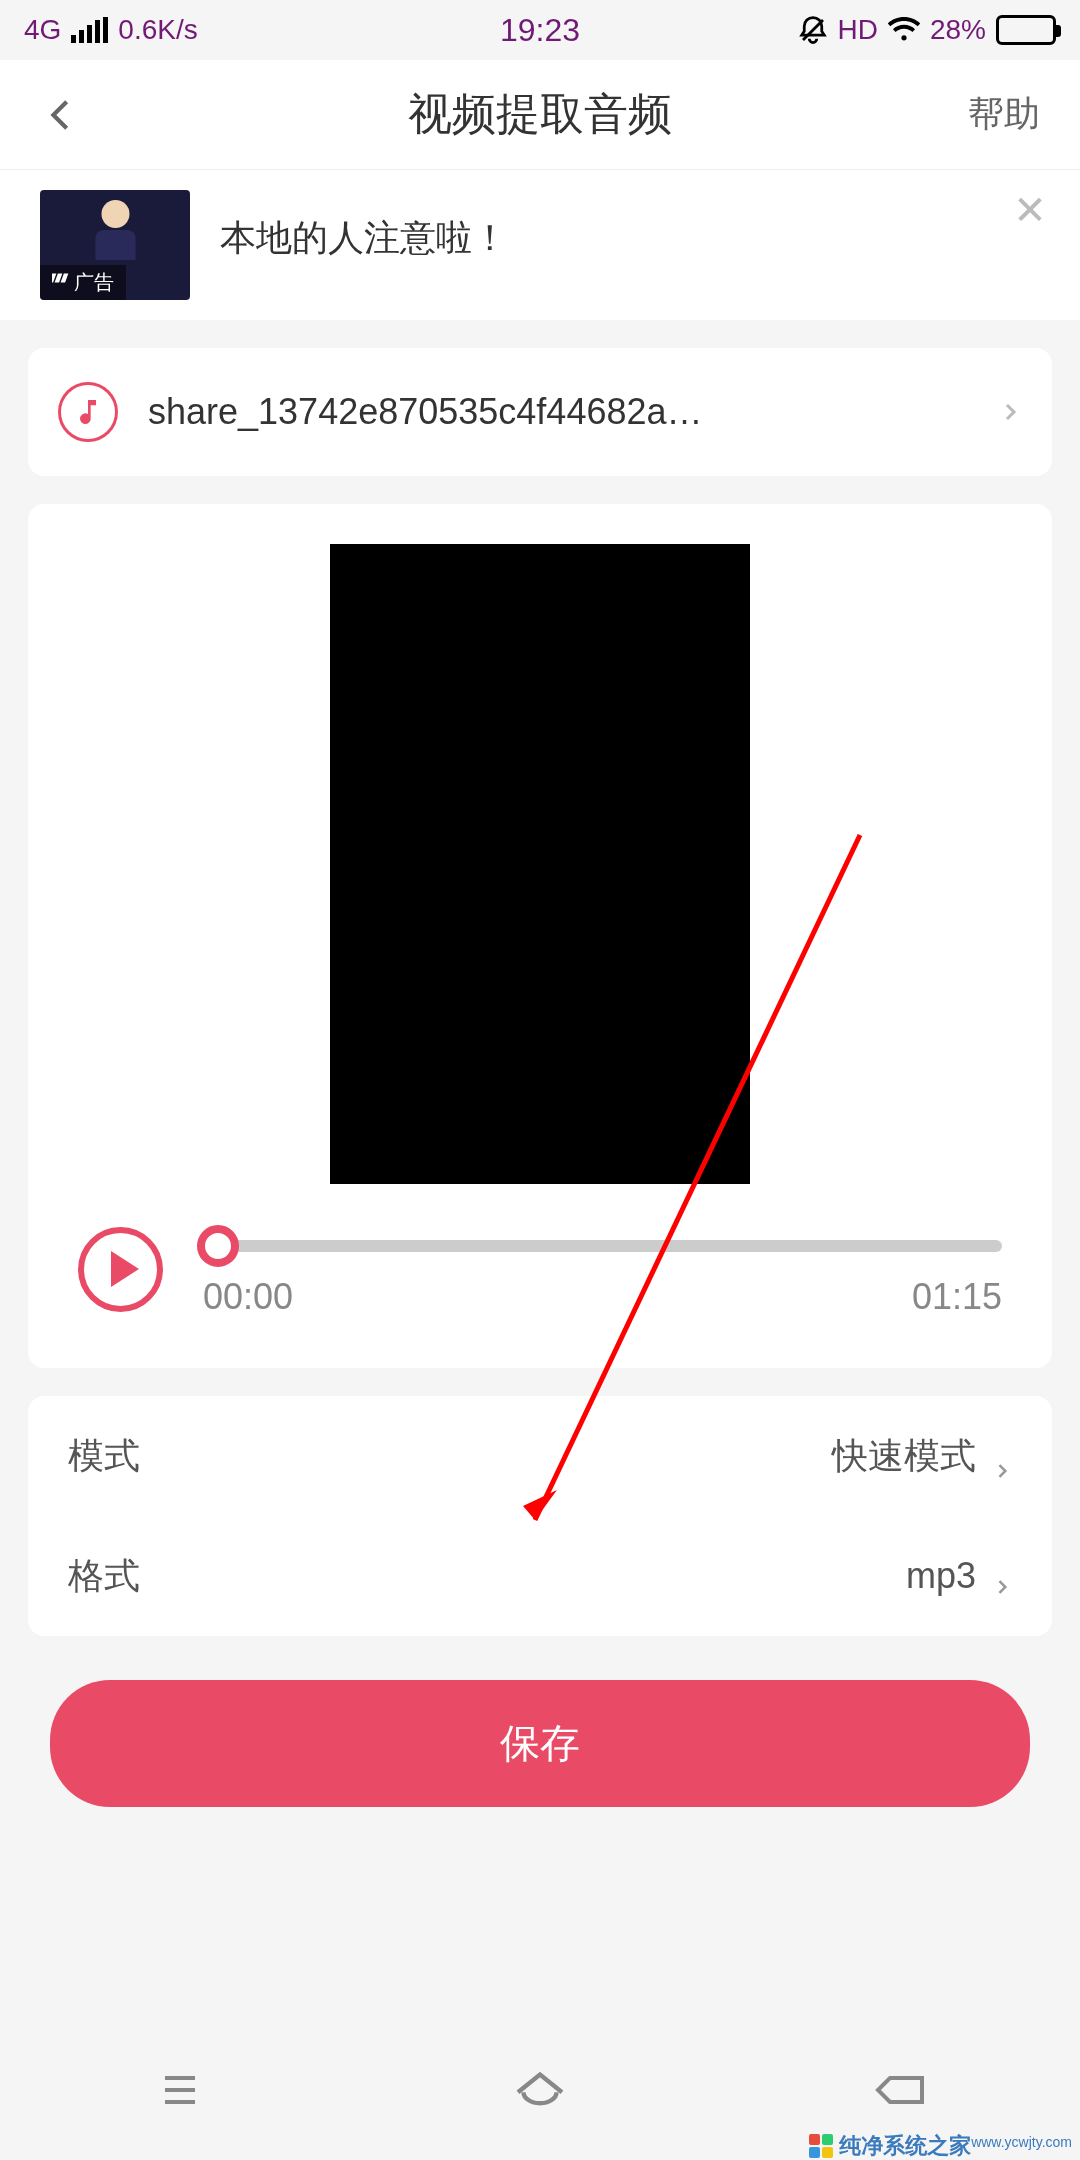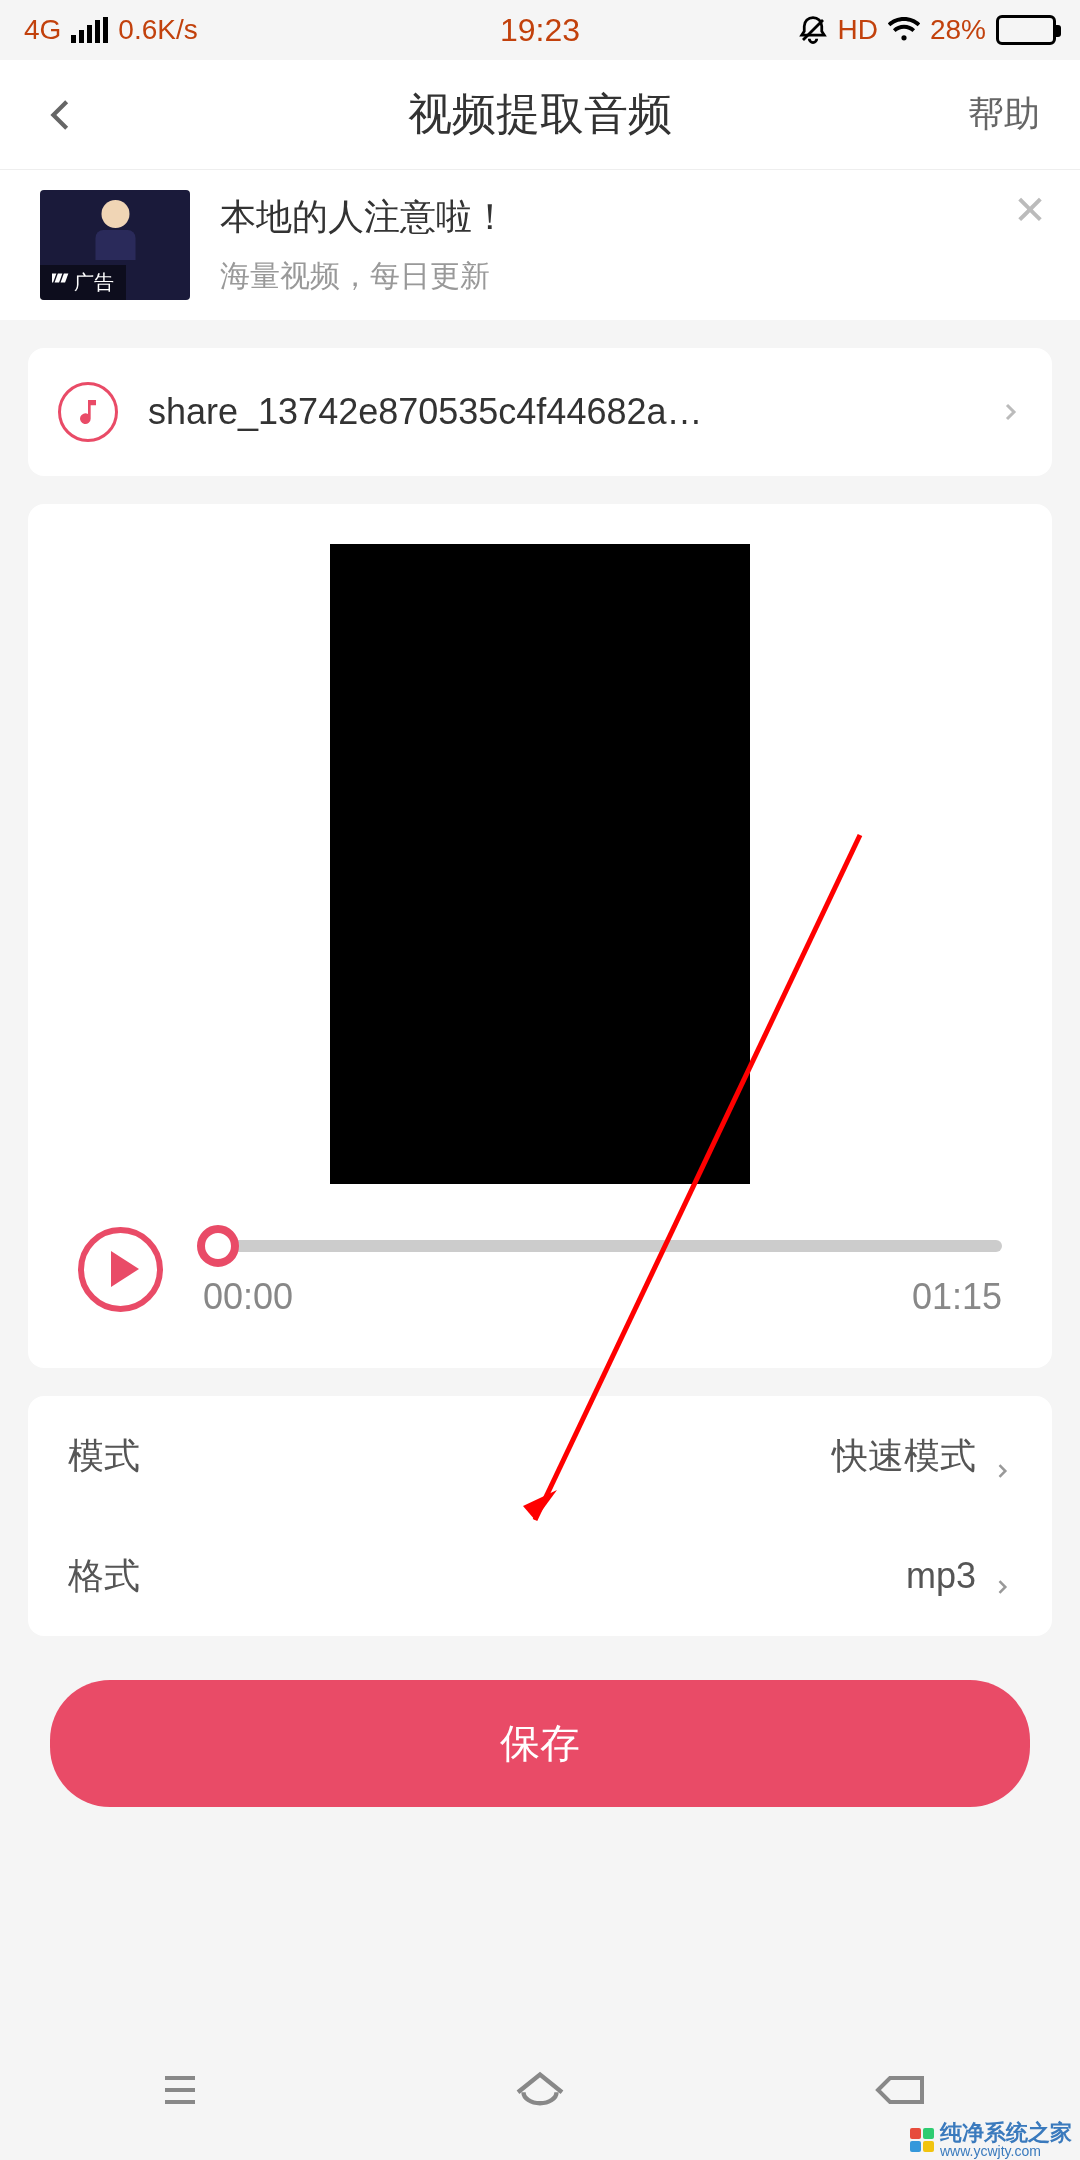--- a/index.html
+++ b/index.html
@@ -1,19 +1,19 @@
 <!DOCTYPE html>
 <html><head>
   <meta charset="utf-8">
   <style>
     * { margin: 0; padding: 0; box-sizing: border-box; font-family: -apple-system, "PingFang SC", "Microsoft YaHei", sans-serif; }
     body { width: 1080px; height: 2160px; background: #f5f5f5; position: relative; overflow: hidden; }
     
     
-    .status-bar { height: 60px; background: #f5f5f5; display: flex; align-items: center; justify-content: space-between; padding: 0 24px; font-size: 28px; color: #c2410c; font-weight: 500; }
+    .status-bar { height: 60px; background: #f5f5f5; display: flex; align-items: center; justify-content: space-between; padding: 0 24px; font-size: 28px; color: #701a75; font-weight: 500; }
     .status-left { display: flex; align-items: center; gap: 10px; }
     .status-right { display: flex; align-items: center; gap: 10px; }
     .status-center { position: absolute; left: 50%; transform: translateX(-50%); font-size: 32px; }
     .battery-box { width: 60px; height: 30px; border: 3px solid #000; border-radius: 6px; position: relative; display: inline-block; }
     .battery-box::after { content: ''; position: absolute; right: -8px; top: 7px; width: 5px; height: 12px; background: #000; border-radius: 0 3px 3px 0; }
     .battery-fill { width: 48%; height: 100%; background: #000; border-radius: 2px 0 0 2px; }
     
     
     .header { height: 110px; background: #fff; display: flex; align-items: center; justify-content: space-between; padding: 0 40px; border-bottom: 1px solid #eee; }
     .back-icon { width: 40px; height: 40px; }
@@ -125,21 +125,20 @@
       <svg width="18" height="18" viewBox="0 0 24 24" fill="#fff">
           <rect x="2" y="6" width="6" height="12" transform="skewX(-20)"></rect>
           <rect x="10" y="6" width="6" height="12" transform="skewX(-20)"></rect>
           <rect x="18" y="6" width="6" height="12" transform="skewX(-20)"></rect>
         </svg>
       <span>广告</span>
     </div>
   </div>
   <div class="ad-text">
     <div class="ad-title">本地的人注意啦！</div>
-    <div class="ad-sub">海量视频，每日更新</div>
   </div>
   <div class="ad-close">✕</div>
 </div>
 
 <div class="file-card">
   <div class="music-icon">
     <svg width="32" height="32" viewBox="0 0 24 24" fill="#e94b67">
         <path d="M12 3v10.55A4 4 0 1 0 14 17V7h4V3h-6z"></path>
       </svg>
   </div>
@@ -216,17 +215,17 @@
   </div>
 </div>
 
 <div class="watermark">
   <span class="wm-icon">
     <span class="wm-sq" style="background:#e74c3c"></span>
       <span class="wm-sq" style="background:#2ecc71"></span>
     <span class="wm-sq" style="background:#3498db"></span>
       <span class="wm-sq" style="background:#f1c40f"></span>
   </span>
-  <span style="display:flex;flex-direction:column;line-height:1;">
+  <span style="display:flex;flex-direction:row;line-height:1;">
     <span style="font-weight:bold;">纯净系统之家</span>
     <span style="font-size:14px;">www.ycwjty.com</span>
   </span>
 </div>
 
 </body></html>

